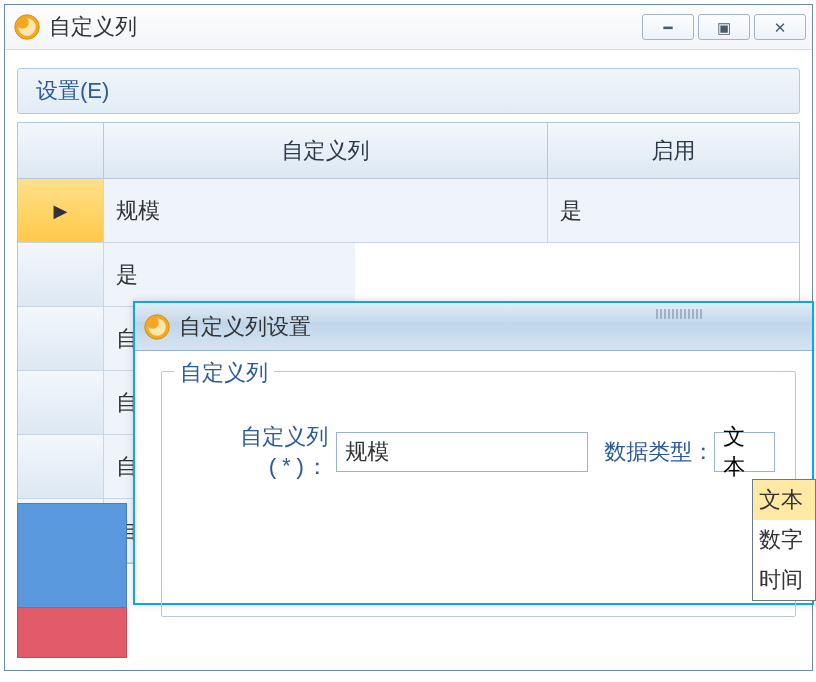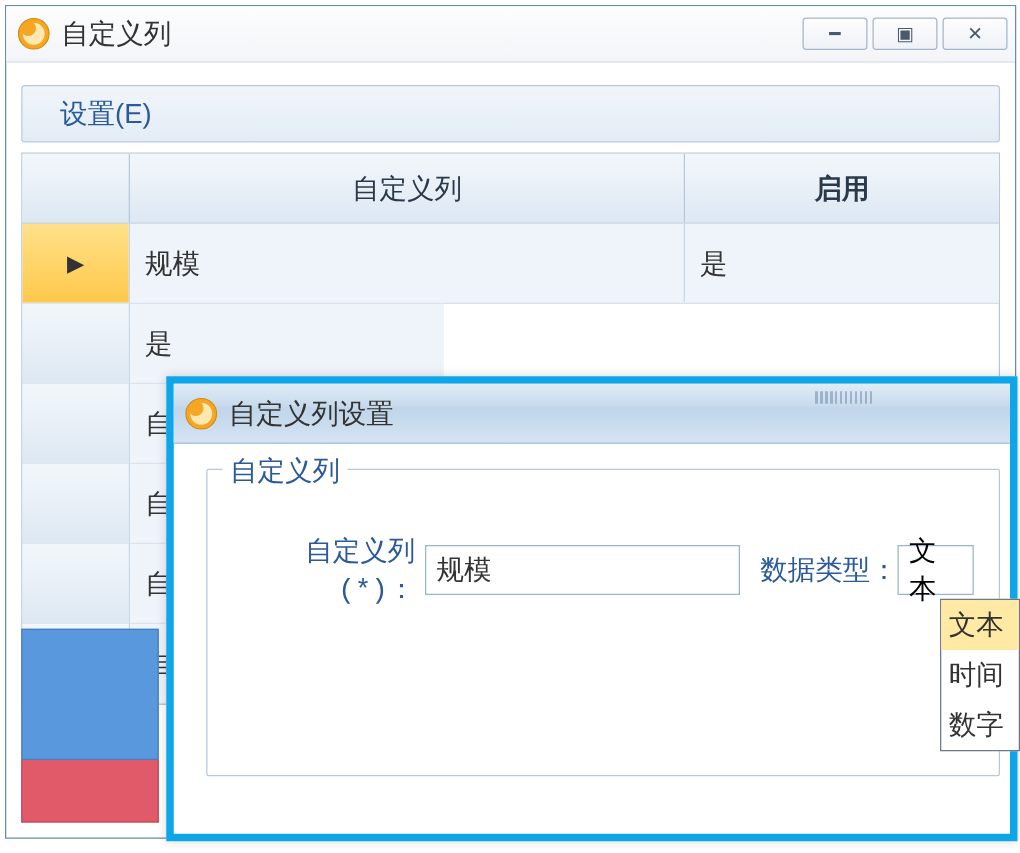--- a/index.html
+++ b/index.html
@@ -68,21 +68,21 @@
     .win-btn .glyph { line-height: 1; }
 
     .menubar {
       margin: 18px 12px 8px 12px;
       border: 1px solid #b8c8db;
       border-radius: 3px;
       background: linear-gradient(to bottom, #f0f5fa, #e3ecf5);
       height: 46px;
       display: flex;
       align-items: center;
-      padding-left: 30px;
+      padding-left: 18px;
     }
     .menu-item {
       color: #2a5a9a;
       font-size: 22px;
       cursor: pointer;
     }
 
     .grid {
       margin: 0 12px;
       border: 1px solid #b8c8db;
@@ -94,21 +94,21 @@
       height: 56px;
     }
     .hcell {
       display: flex;
       align-items: center;
       justify-content: center;
       color: #2a3a4a;
       font-size: 22px;
       border-right: 1px solid #b8c8db;
     }
-    .hcell:last-child { border-right: none; font-weight: bold; }
+    .hcell:last-child { border-right: none; }
     .hcell.selector { width: 86px; }
     .hcell.col1 { flex: 1; }
     .hcell.col2 { width: 251px; }
 
     .grid-row {
       display: flex;
       height: 64px;
       border-bottom: 1px solid #c8d6e5;
     }
     .grid-row .rcell {
@@ -164,22 +164,22 @@
       border: 1px solid #c04a5a;
       border-top: none;
     }
 
     
     .dialog {
       position: absolute;
       top: 301px;
       left: 133px;
       width: 681px;
-      height: 372px;
-      border: 6px solid #0ea5e9;
+      height: 304px;
+      border: 2px solid #0ea5e9;
       background: #fff;
       box-shadow: 0 0 8px rgba(0,0,0,0.15);
     }
     .dialog .titlebar2 {
       height: 48px;
       background: linear-gradient(to bottom, #e0ecf7, #c6d9eb 40%, #bfd5ea 41%, #d5e4f2);
       display: flex;
       align-items: center;
       padding-left: 8px;
       border-bottom: 1px solid #9ab4cf;
@@ -371,15 +371,15 @@
           <span>文本</span>
         </div>
       </div>
 
     </div>
   </div>
 </div>
 
 <div class="dropdown">
   <div class="dropdown-item highlight">文本</div>
+  <div class="dropdown-item">数字</div>
   <div class="dropdown-item">时间</div>
-  <div class="dropdown-item">数字</div>
 </div>
 
 </body></html>

